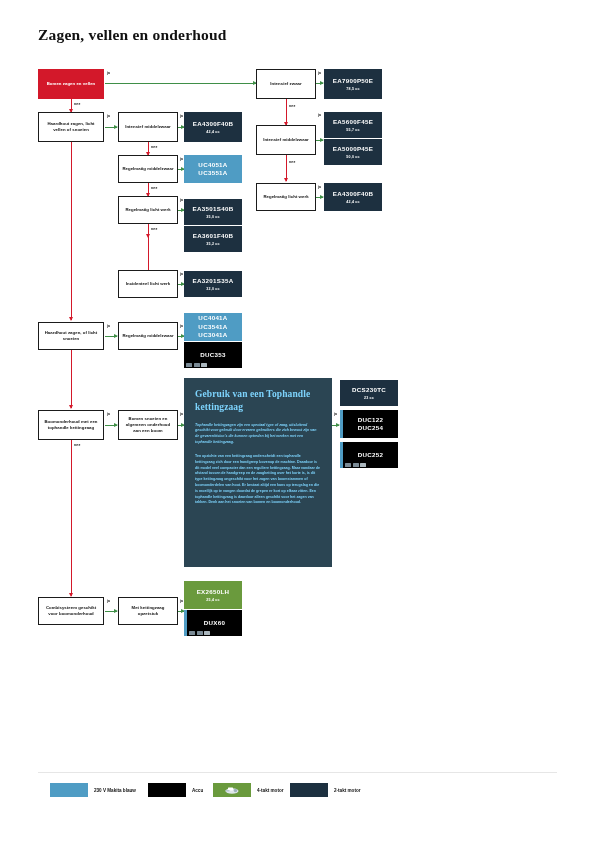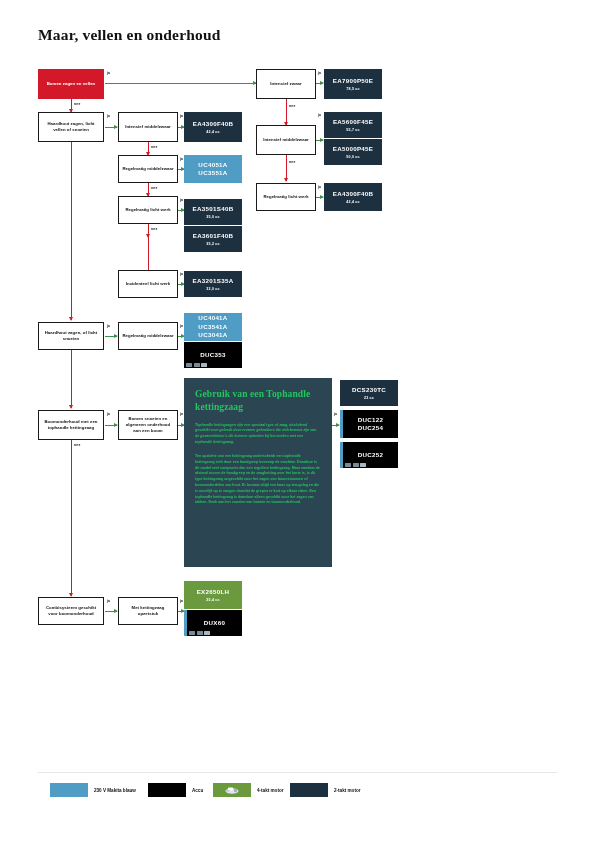--- a/index.html
+++ b/index.html
@@ -92,21 +92,21 @@
   }
   .neelabel {
     position:absolute; font-size:3.4px; font-weight:bold; color:#111;
     letter-spacing:0.3px;
   }
 
   
   .panel {
     position:absolute;
     background:#2b4553;
-    color:#22c55e;
+    color:#7dd3fc;
     padding:10px 11px 12px 11px;
   }
   .panel h2 {
     font-family:"Liberation Serif", serif;
     font-weight:bold;
     font-size:9.5px; line-height:1.35;
     margin:0 0 9px 0;
     letter-spacing:0.1px;
   }
   .panel .lead {
@@ -127,21 +127,21 @@
     position:absolute; left:50%; top:50%; transform:translate(-50%,-50%);
     width:17px; height:9px;
   }
   .hr-bottom { position:absolute; left:38px; top:772px; width:519px; height:1px; background:#e6e6e6; }
 </style>
 </head>
 <body>
 
 <div class="page">
 
-  <div class="title">Maar, vellen en onderhoud</div>
+  <div class="title">Zagen, vellen en onderhoud</div>
 
   <div class="node red" style="left:38px; top:69px; width:66px; height:30px;">Bomen zagen en vellen</div>
 
   <div class="jalabel" style="left:107px; top:71px;">ja</div>
   <div class="line-plain" style="left:105px; top:83px; width:150px;"></div>
   <div class="arrow-r" style="left:250px; top:83px; width:6px;"></div>
 
   <div class="arrow-d" style="left:71px; top:99px; height:13px;"></div>
   <div class="neelabel" style="left:74px; top:102px;">nee</div>
 

